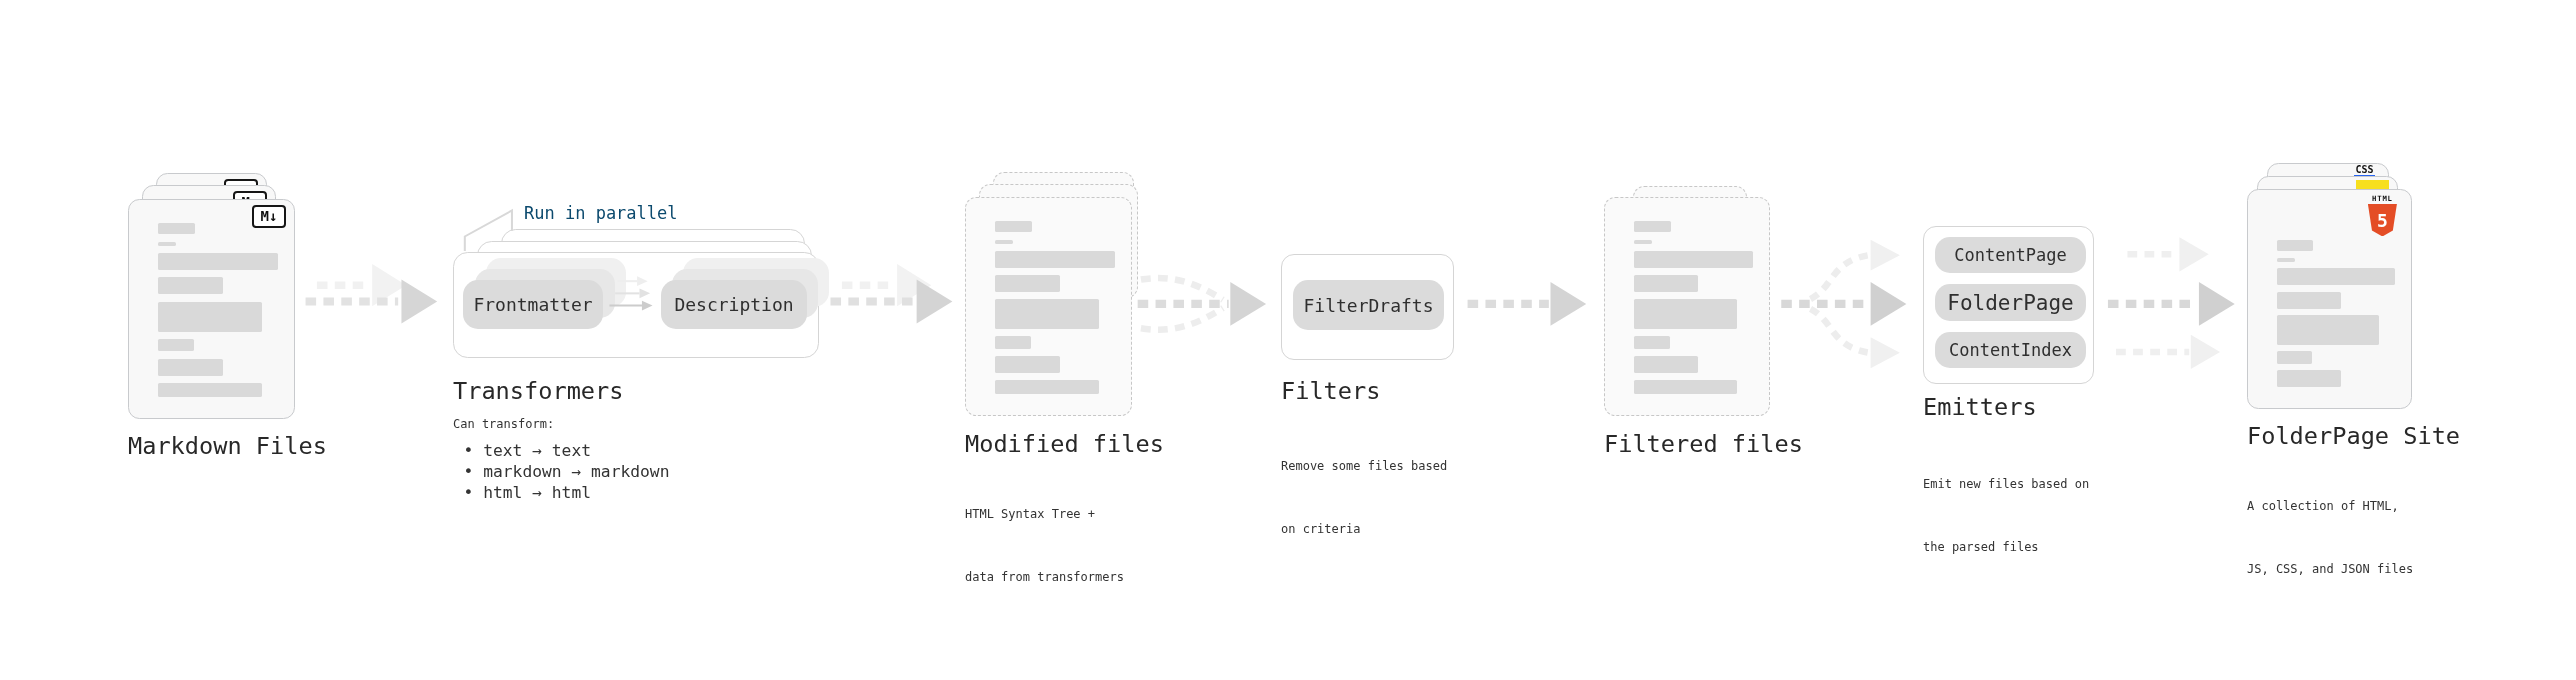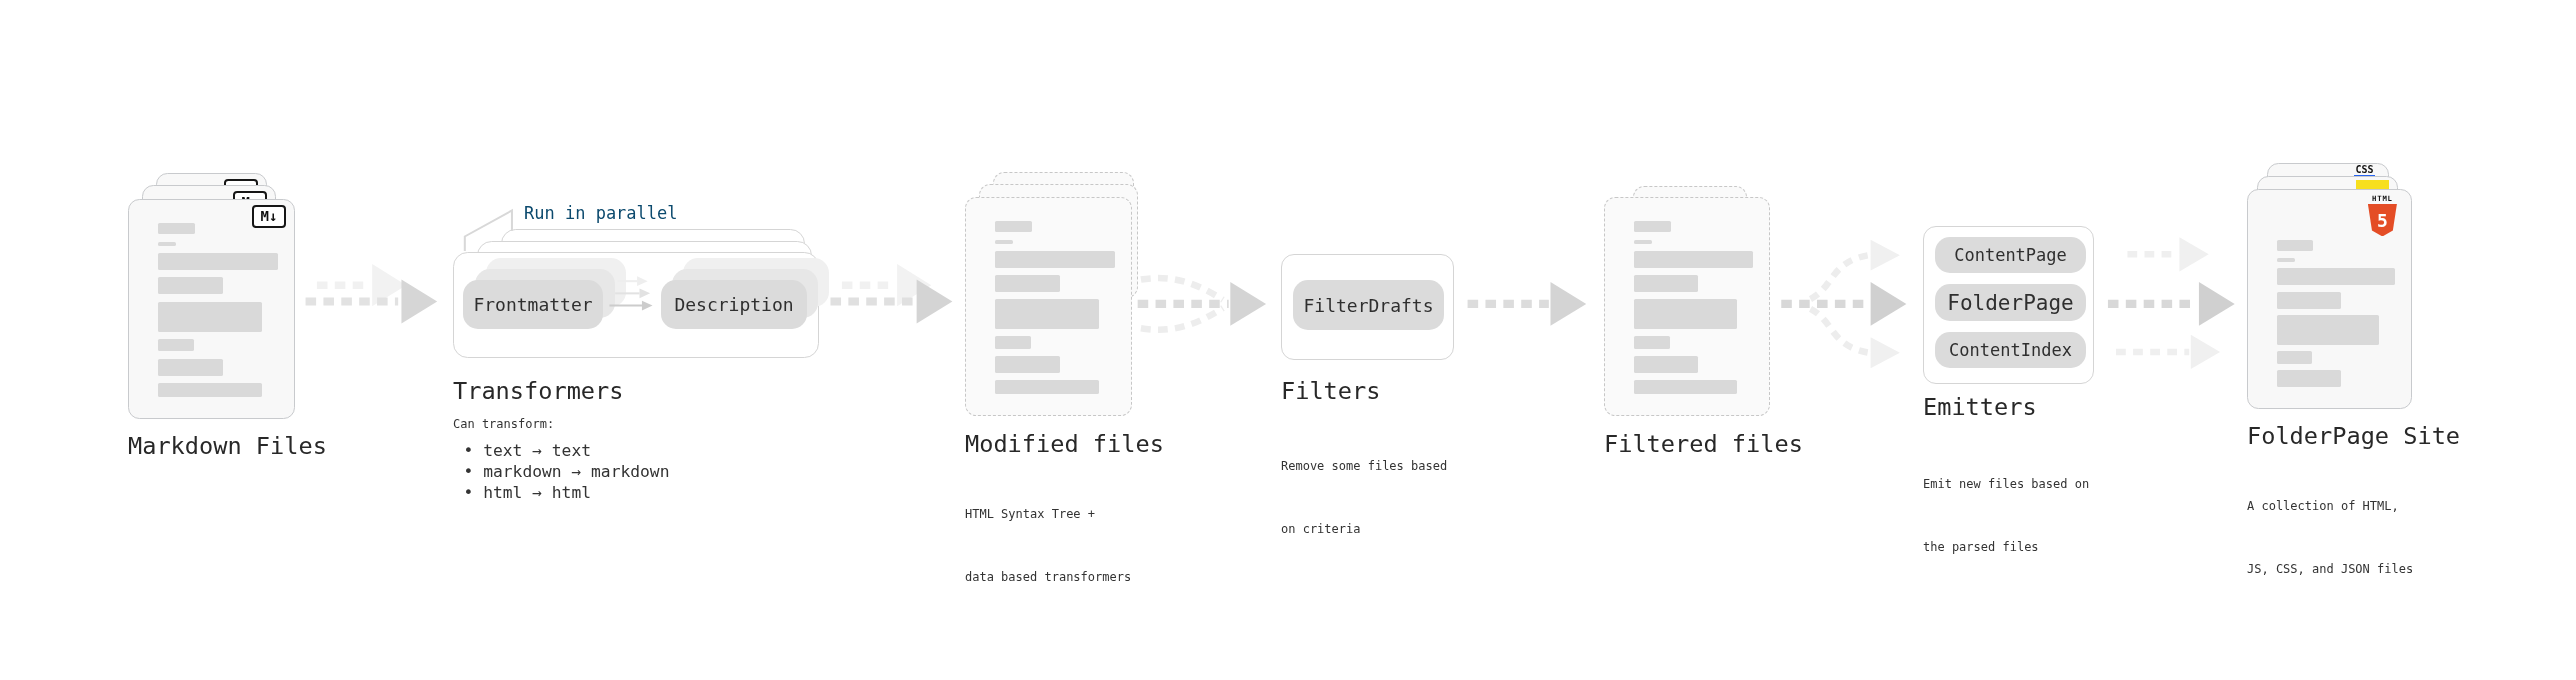--- a/index.html
+++ b/index.html
@@ -122,21 +122,21 @@
     <div class="bar b4"></div>
     <div class="bar b5"></div>
     <div class="bar b6"></div>
     <div class="bar b7"></div>
     <div class="bar b8"></div>
   </div>
 </div>
 <div class="heading" style="left:965px; top:430px;">Modified files</div>
 <div class="caption" style="left:965px; top:462px;">
   <div>HTML Syntax Tree +</div>
-  <div>data based transformers</div>
+  <div>data from transformers</div>
 </div>
 
 <div class="tbox z12" style="left:1281px; top:254px; width:173px; height:106px; border-radius:13px;"></div>
 <div class="chip z13" style="left:1293px; top:280px; width:151px; height:50px;">FilterDrafts</div>
 <div class="heading" style="left:1281px; top:377px;">Filters</div>
 <div class="caption" style="left:1281px; top:414px;">
   <div>Remove some files based</div>
   <div>on criteria</div>
 </div>
 

